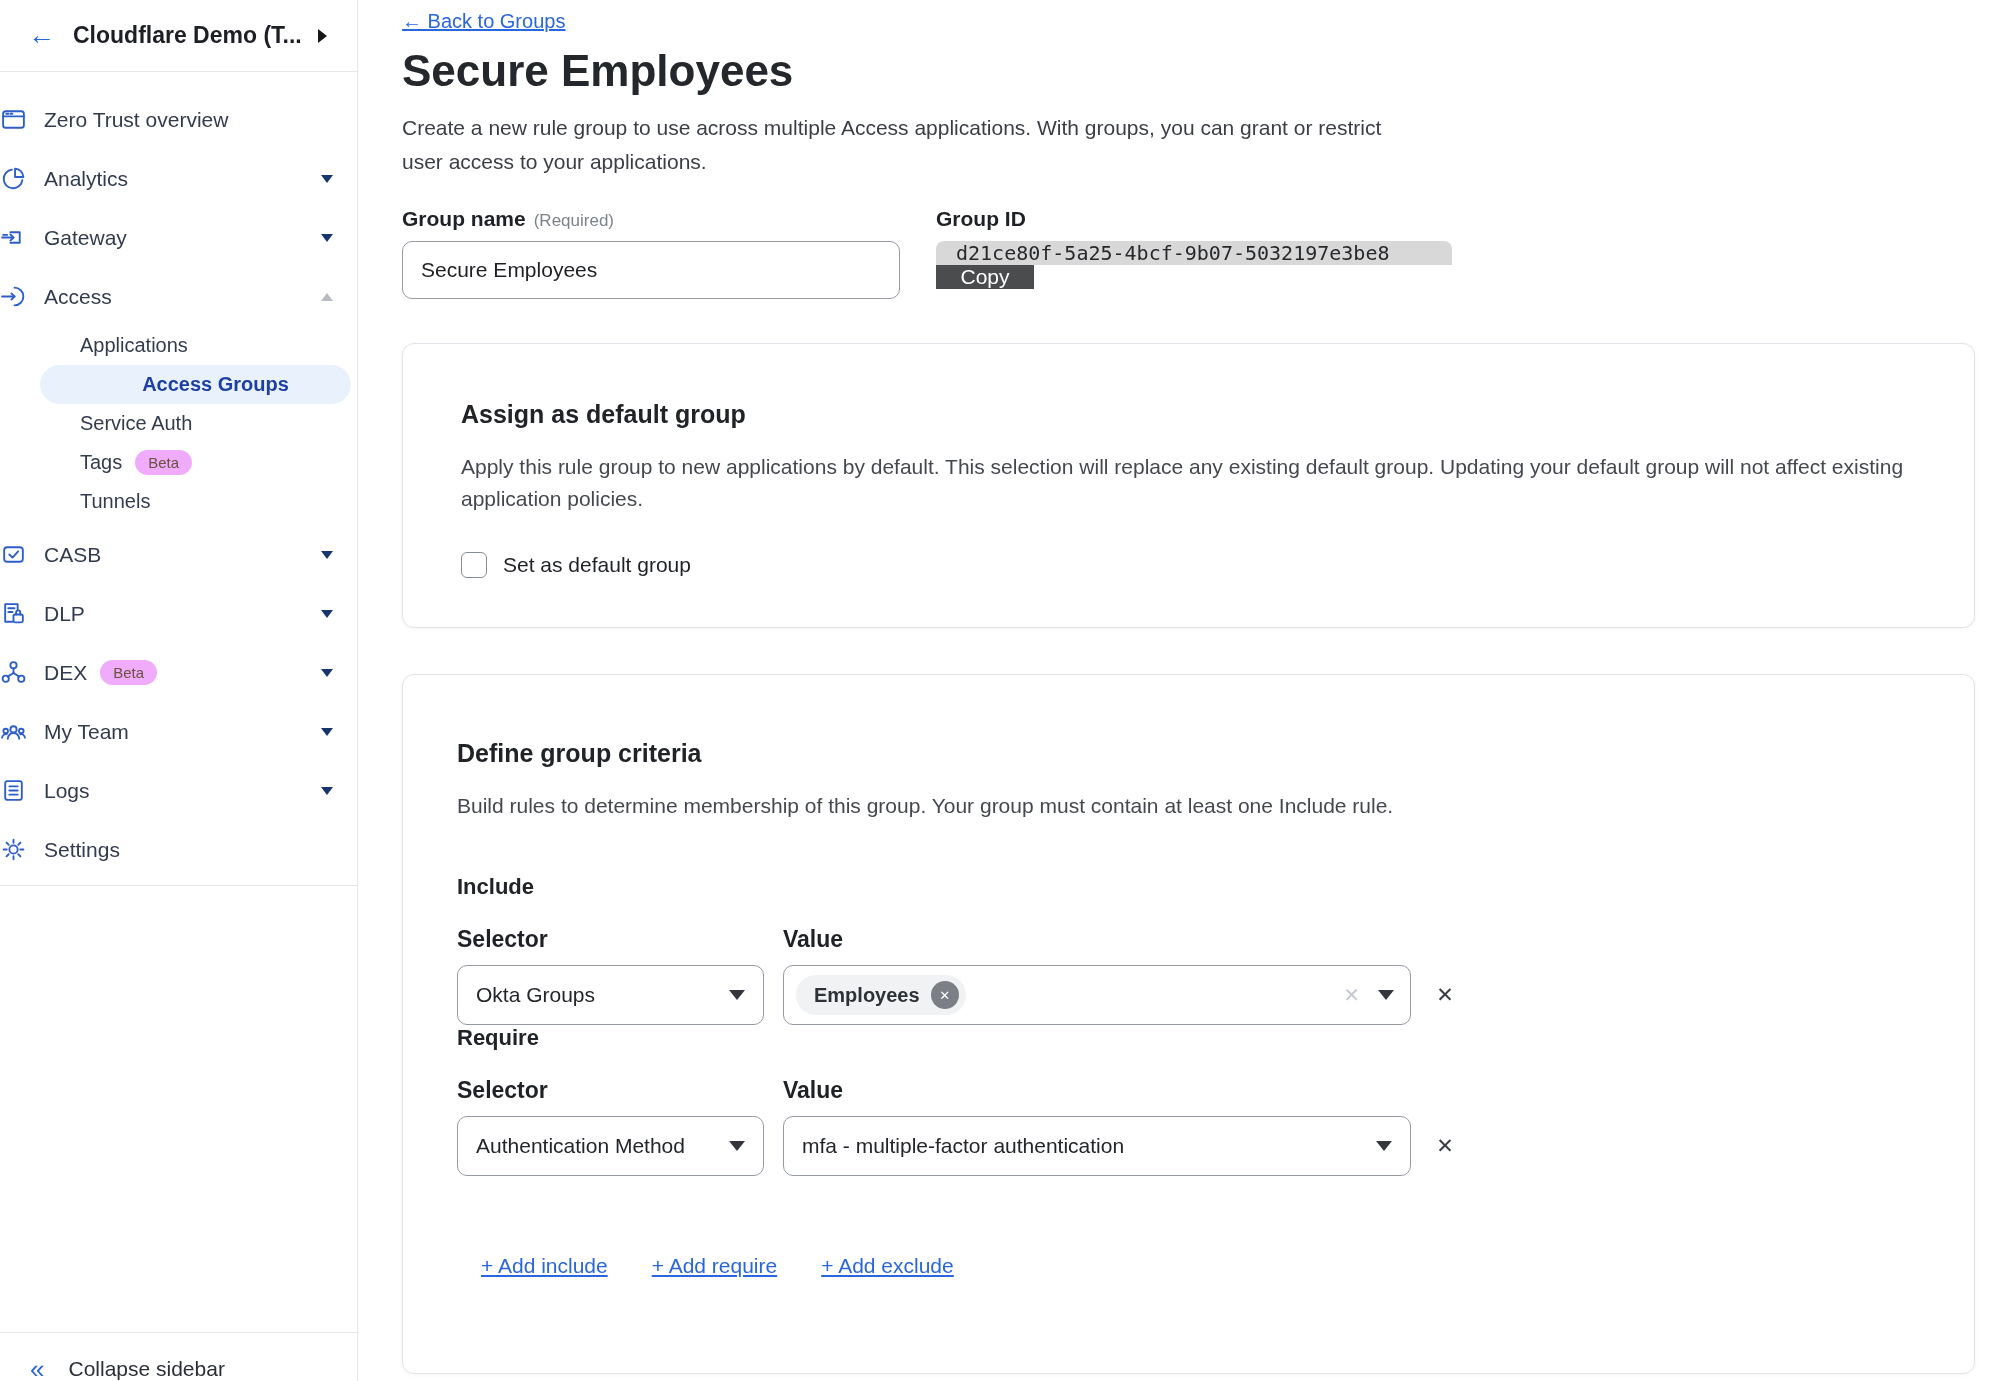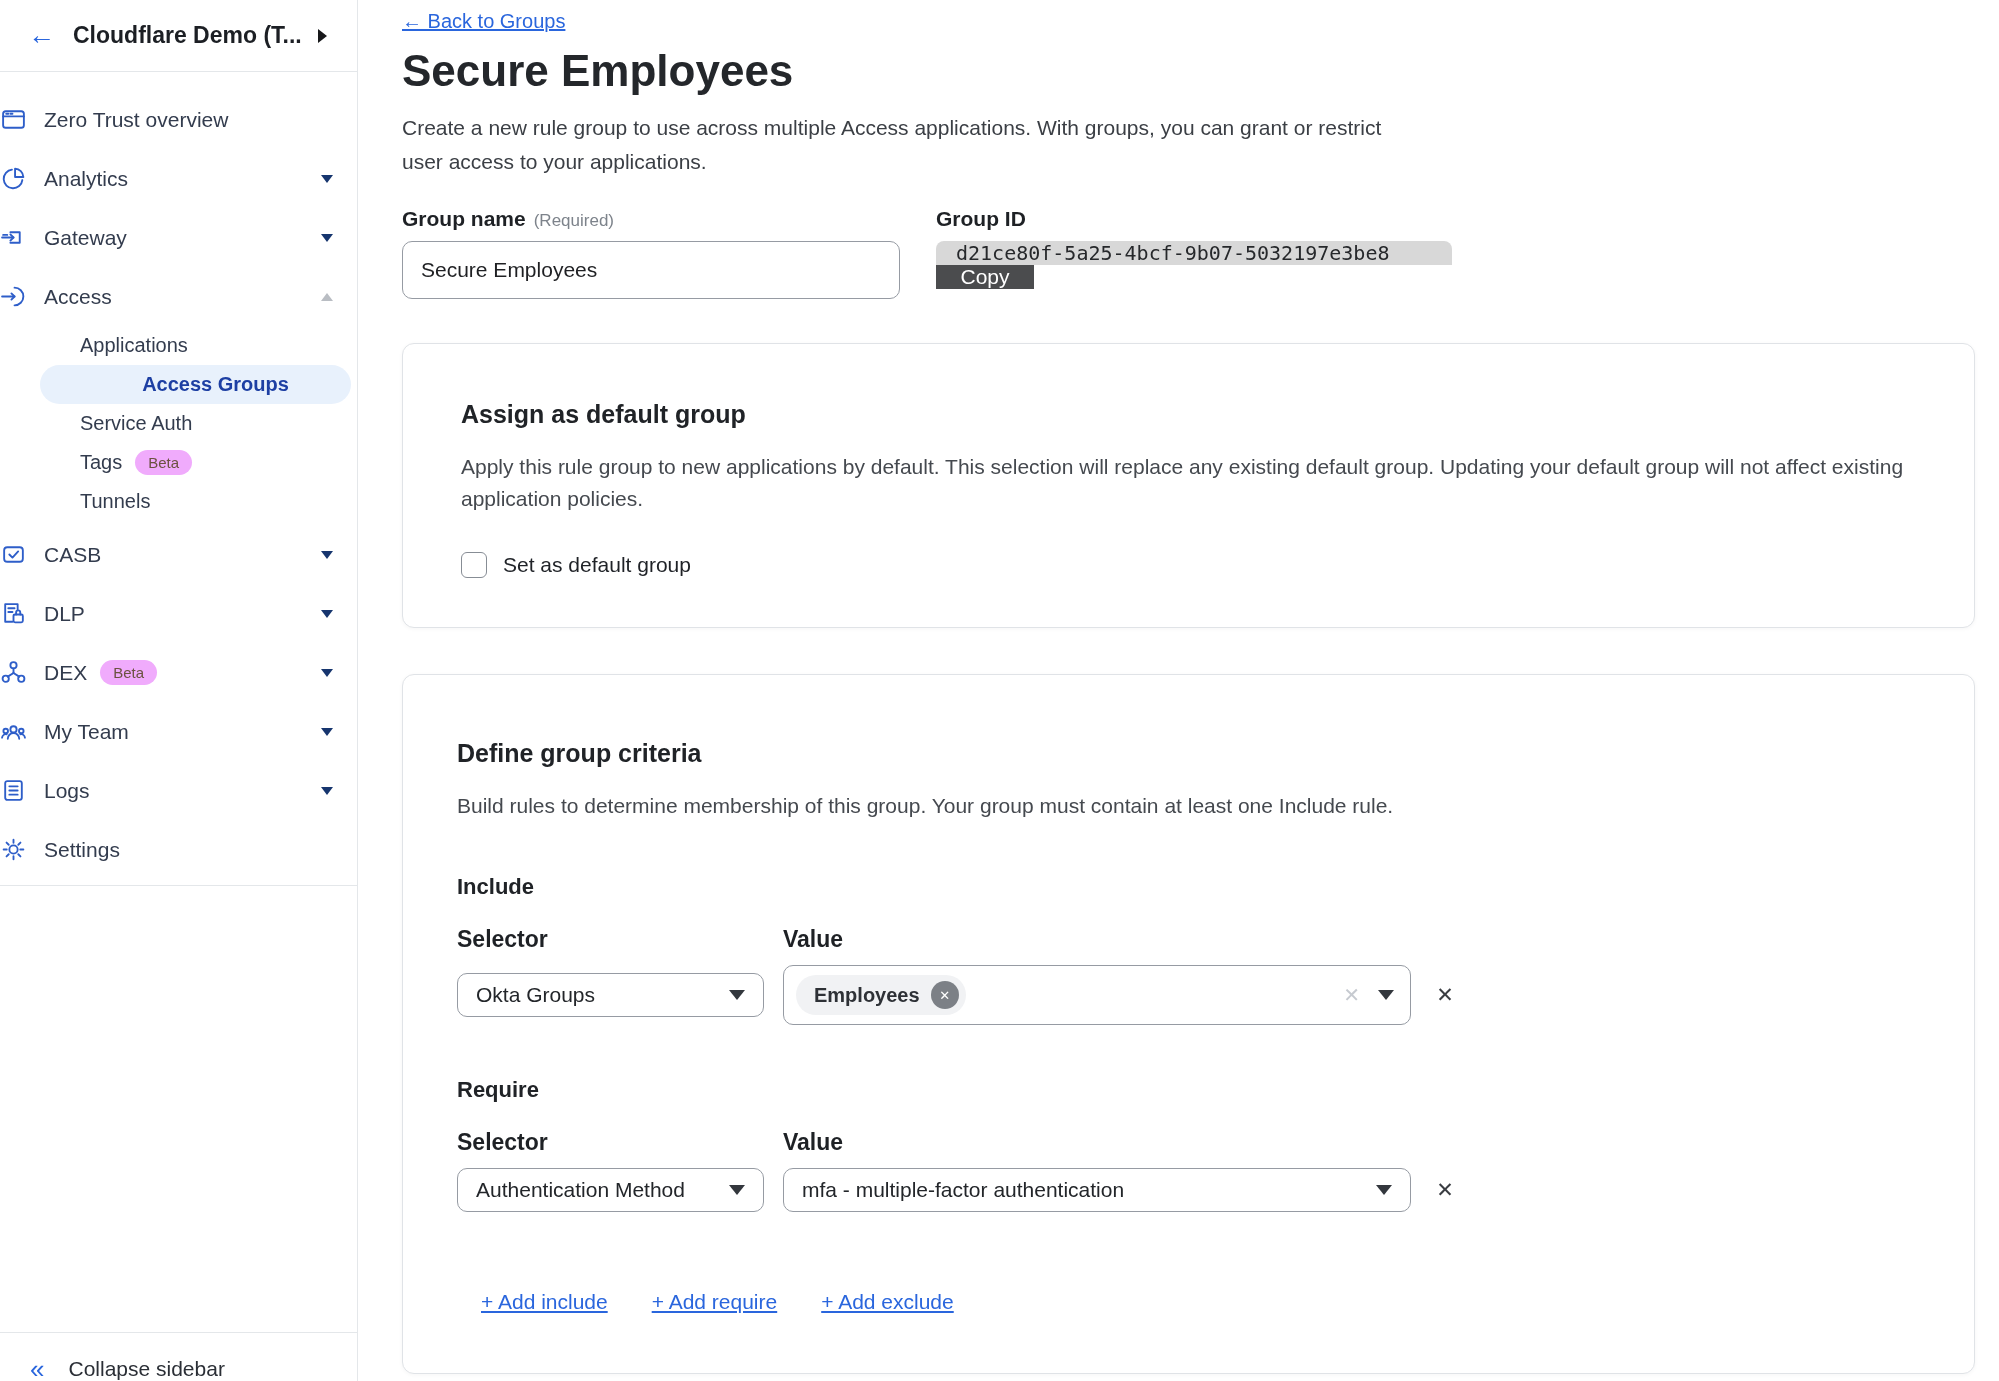--- a/index.html
+++ b/index.html
@@ -71,28 +71,28 @@
   .card-default { margin-top:44px; height:285px; padding:56px 58px 0; }
   .card h2 { font-size:25px; font-weight:bold; color:#202327; }
   .card-body-text { margin-top:22px; font-size:21px; color:#45494f; line-height:1.55; }
   .checkbox-row { margin-top:36px; display:flex; align-items:center; }
   .checkbox-row input[type=checkbox] { appearance:none; -webkit-appearance:none;
     width:26px; height:26px; border:1.5px solid #878d95; border-radius:6px;
     background:#fff; cursor:pointer; }
   .checkbox-label { margin-left:16px; font-size:21px; color:#1f2227; }
 
   .card-criteria { margin-top:46px; height:700px; padding:64px 54px 0; overflow:hidden; }
-  .rule-heading { margin-top:52px; font-size:22px; font-weight:bold; color:#202327; }
+  .rule-heading { font-size:22px; font-weight:bold; color:#202327; }
   .rule-heading.first { margin-top:52px; }
   .col-labels { display:flex; margin-top:26px; }
   .col-label { font-size:23px; font-weight:bold; color:#1e2125; }
   .col-label.sel { width:307px; }
   .col-label.val { margin-left:19px; }
   .control-row { display:flex; align-items:center; margin-top:12px; }
-  .select-box { height:44px; border:1.5px solid #969ba3; border-radius:10px; background:#fff;
+  .select-box { height:60px; border:1.5px solid #969ba3; border-radius:10px; background:#fff;
     display:flex; align-items:center; padding:0 18px; cursor:pointer; }
   .select-box.sel { width:307px; }
   .select-box.val { width:628px; margin-left:19px; }
   .select-text { font-size:21px; color:#23262a; }
   .dd-caret { margin-left:auto; width:0; height:0;
     border-left:8px solid transparent; border-right:8px solid transparent;
     border-top:10px solid #33373d; }
   .multi-box { width:628px; height:60px; margin-left:19px; border:1.5px solid #969ba3;
     border-radius:10px; background:#fff; display:flex; align-items:center;
     padding:0 16px 0 12px; cursor:pointer; }

